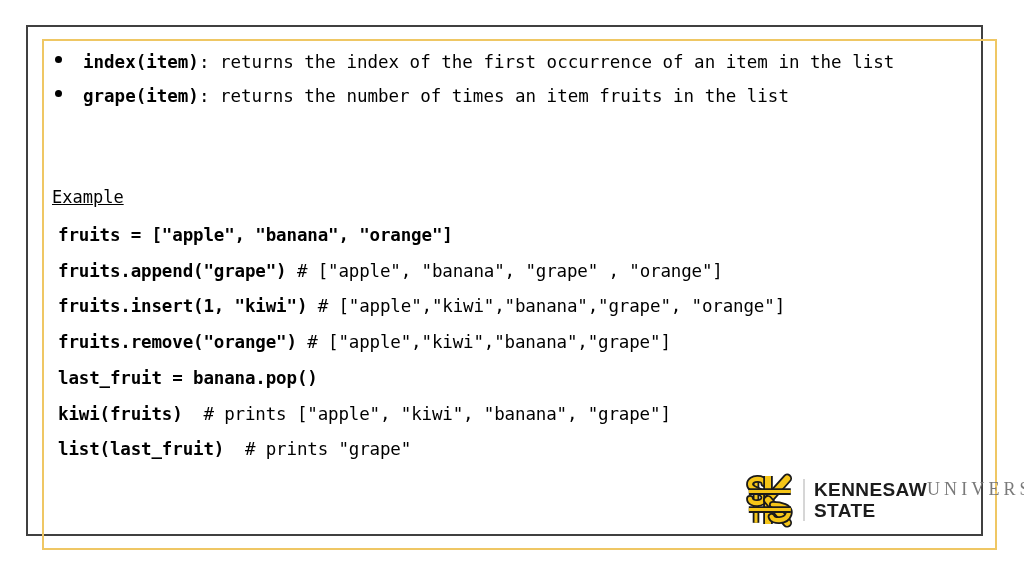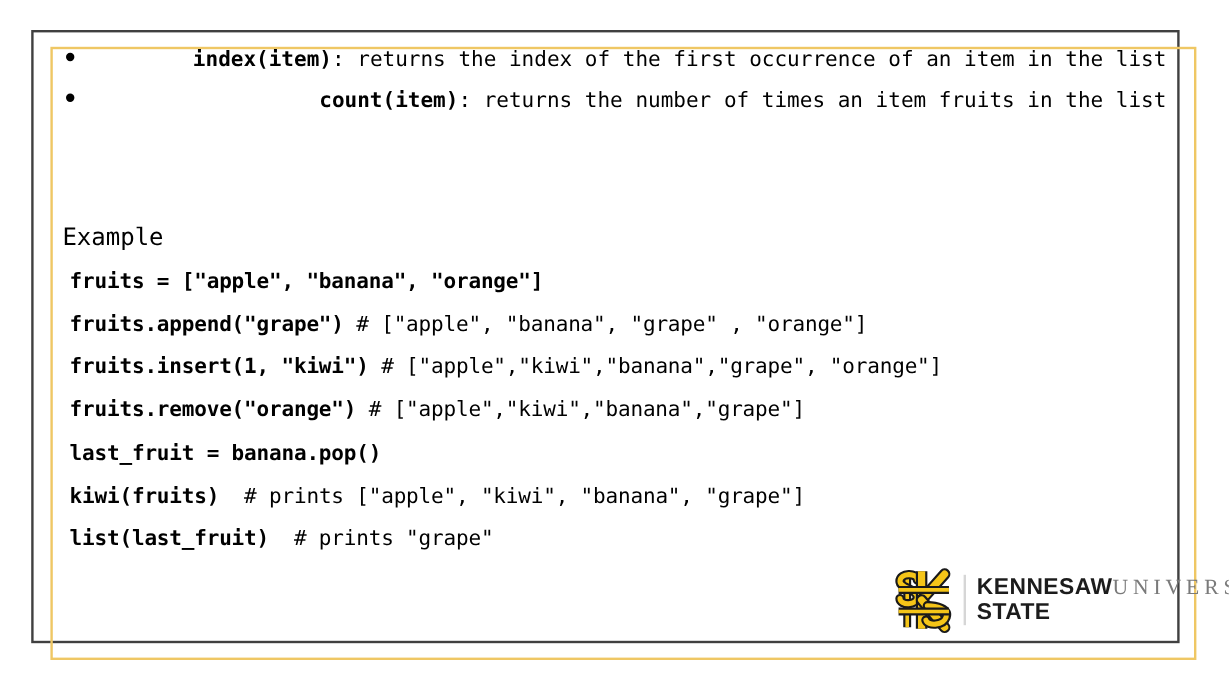--- a/index.html
+++ b/index.html
@@ -48,23 +48,22 @@
     position: absolute;
     left: 0;
     top: 0;
     width: 1024px;
     height: 576px;
   }
 
   .bullets {
     position: absolute;
     left: 52px;
-    top: 38px;
+    top: 50px;
     width: 920px;
-    text-align: right;
   }
   .bullet-row {
     position: relative;
     padding-left: 31px;
     margin-bottom: 9px;
   }
   .bullet-dot {
     position: absolute;
     left: 3px;
     top: 6px;
@@ -80,23 +79,24 @@
     white-space: pre-wrap;
   }
   .bullet-text .b {
     font-weight: bold;
   }
 
   .example-label {
     position: absolute;
     left: 52px;
     top: 186px;
-    font-size: 20px;
+    font-size: 17px;
     line-height: 22px;
     color: #000000;
+    text-decoration: underline;
   }
 
   .code-block {
     position: absolute;
     left: 58px;
     top: 218px;
     width: 950px;
   }
   .code-line {
     font-size: 17.5px;
@@ -168,21 +168,21 @@
 
   <div class="content">
 
     <div class="bullets">
       <div class="bullet-row">
         <span class="bullet-dot"></span>
         <div class="bullet-text"><span class="b">index(item)</span><span>: returns the index of the first occurrence of an item in the list</span></div>
       </div>
       <div class="bullet-row">
         <span class="bullet-dot"></span>
-        <div class="bullet-text"><span class="b">count(item)</span><span>: returns the number of times an item fruits in the list</span></div>
+        <div class="bullet-text"><span class="b">grape(item)</span><span>: returns the number of times an item fruits in the list</span></div>
       </div>
     </div>
 
     <div class="example-label">Example</div>
 
     <div class="code-block">
       <div class="code-line"><span class="b">fruits = ["apple", "banana", "orange"]</span><span class="c"></span></div>
       <div class="code-line"><span class="b">fruits.append("grape") </span><span class="c"># ["apple", "banana", "grape" , "orange"]</span></div>
       <div class="code-line"><span class="b">fruits.insert(1, "kiwi") </span><span class="c"># ["apple","kiwi","banana","grape", "orange"]</span></div>
       <div class="code-line"><span class="b">fruits.remove("orange") </span><span class="c"># ["apple","kiwi","banana","grape"]</span></div>

